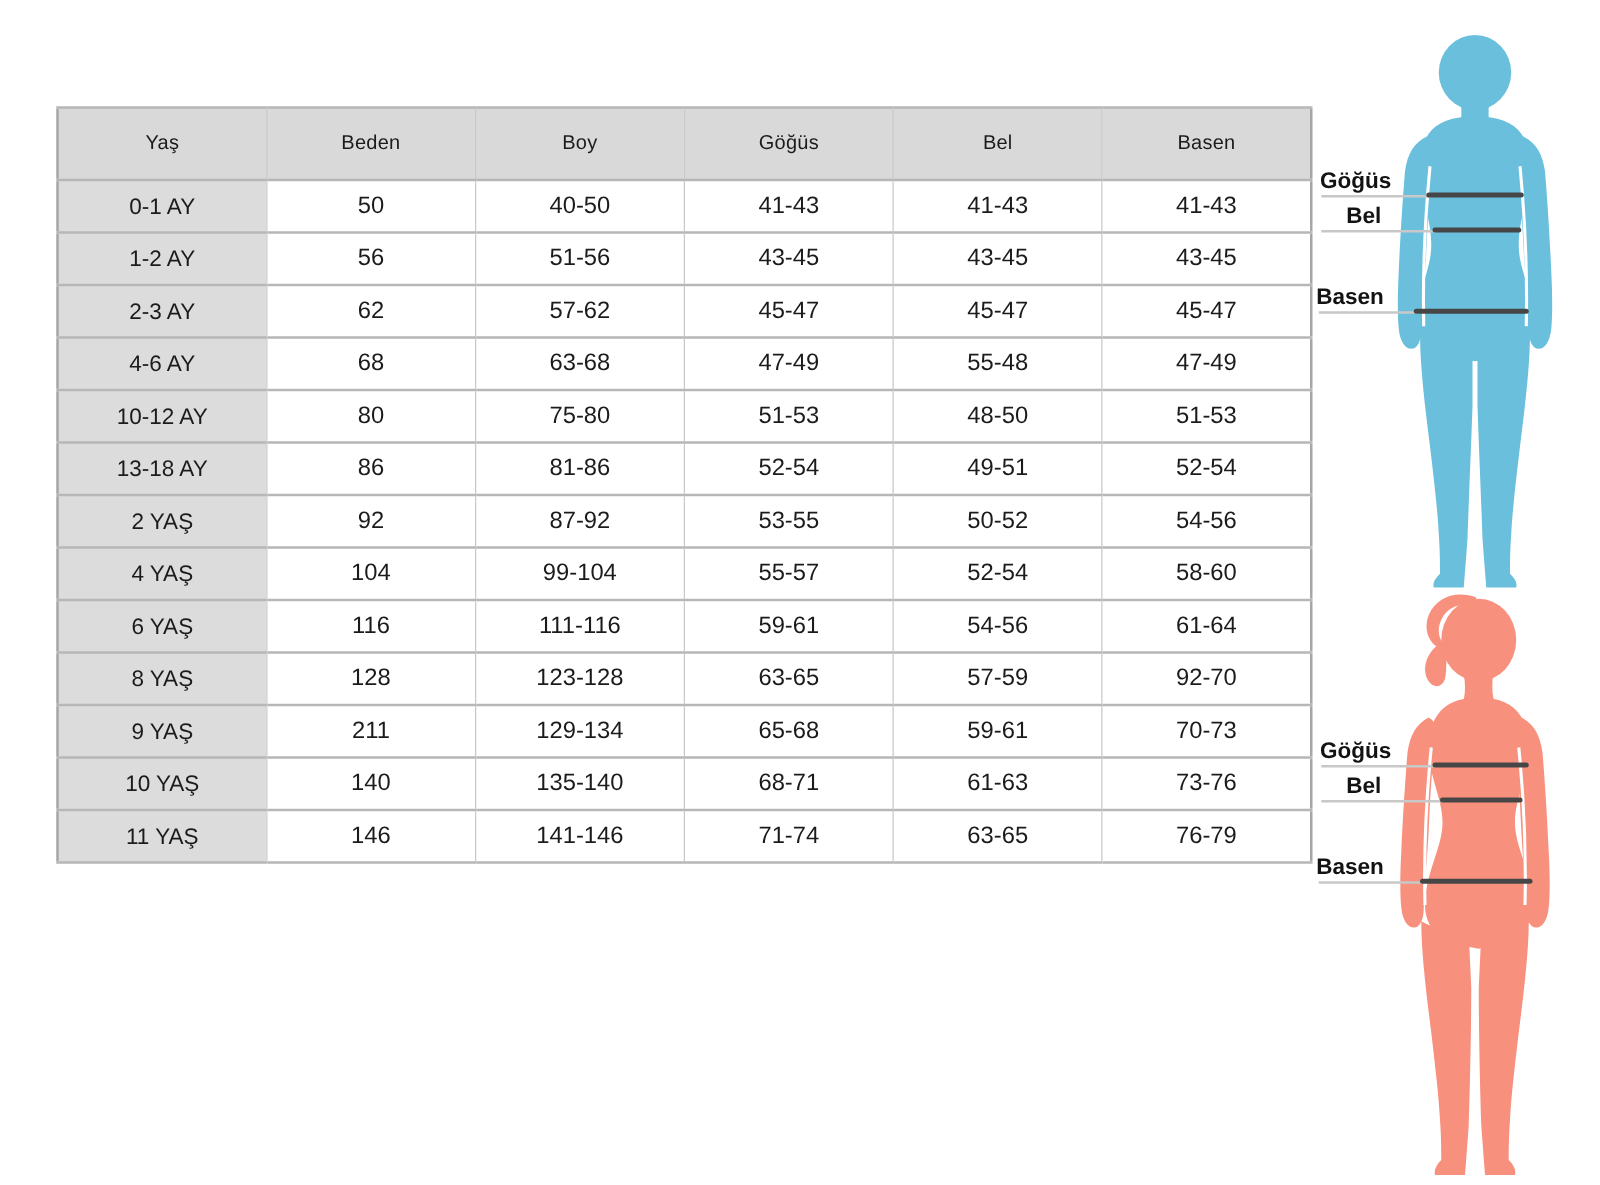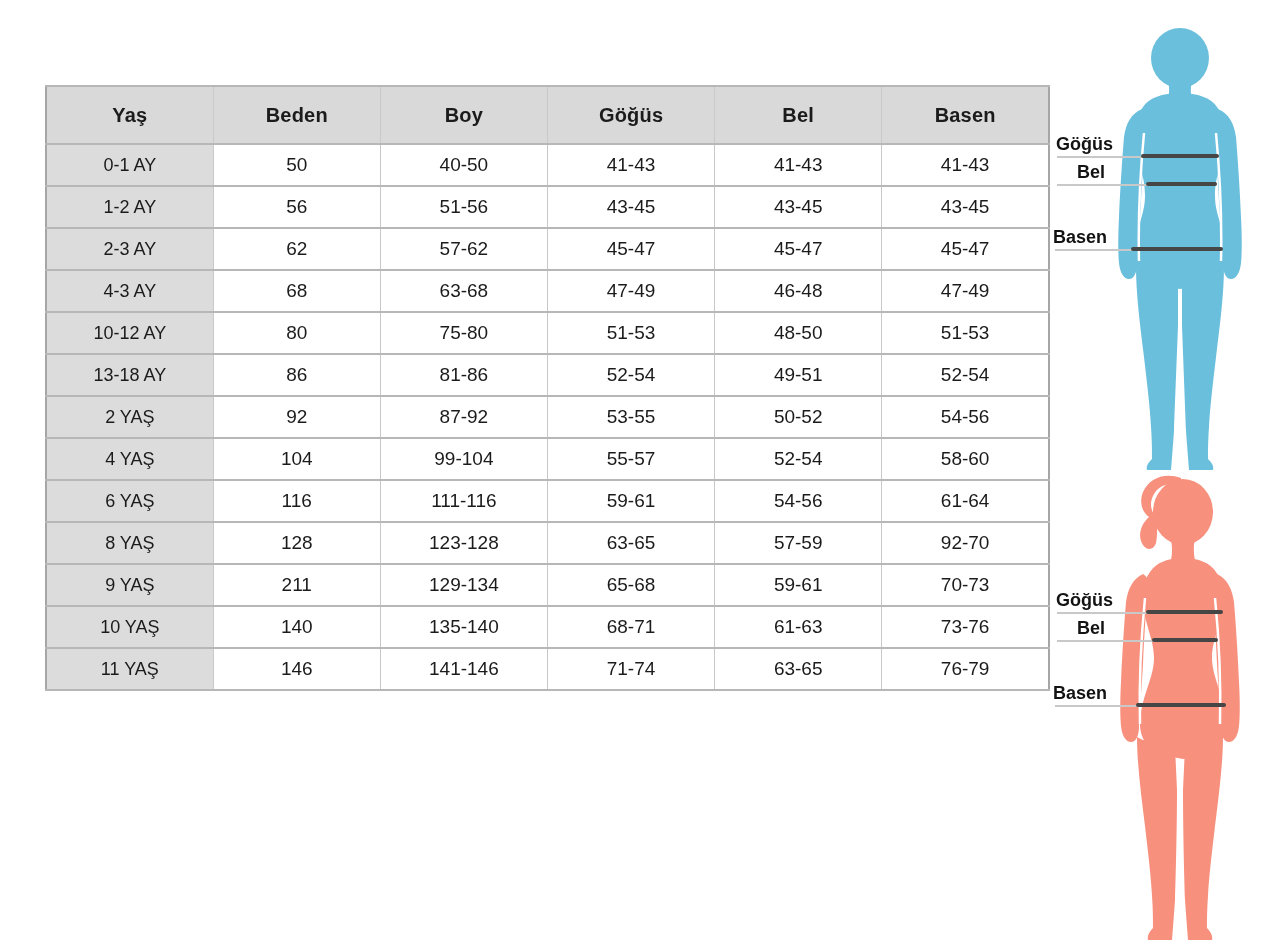--- a/index.html
+++ b/index.html
@@ -18,21 +18,21 @@
   }
   .size-table th, .size-table td {
     text-align:center; vertical-align:middle;
     color:#1b1b1b;
     border-top:2px solid #b7b7b7; border-bottom:2px solid #b7b7b7;
     border-left:1px solid #c9c9c9; border-right:1px solid #c9c9c9;
     padding:0;
   }
   .size-table thead th {
     background:#d9d9d9; height:56px;
-    font-size:20px; font-weight:bold; letter-spacing:0.2px;
+    font-size:16px; font-weight:normal; letter-spacing:0.2px;
   }
   .size-table tbody tr { height:42px; }
   .size-table tbody th.rowhead {
     background:#dcdcdc; font-weight:normal; font-size:18px;
   }
   .size-table tbody td {
     background:#ffffff; font-size:19px;
   }
 
   
@@ -78,25 +78,25 @@
       </tr>
       <tr>
         <th class="rowhead">2-3 AY</th>
         <td>62</td>
         <td>57-62</td>
         <td>45-47</td>
         <td>45-47</td>
         <td>45-47</td>
       </tr>
       <tr>
-        <th class="rowhead">4-3 AY</th>
+        <th class="rowhead">4-6 AY</th>
         <td>68</td>
         <td>63-68</td>
         <td>47-49</td>
-        <td>46-48</td>
+        <td>55-48</td>
         <td>47-49</td>
       </tr>
       <tr>
         <th class="rowhead">10-12 AY</th>
         <td>80</td>
         <td>75-80</td>
         <td>51-53</td>
         <td>48-50</td>
         <td>51-53</td>
       </tr>

